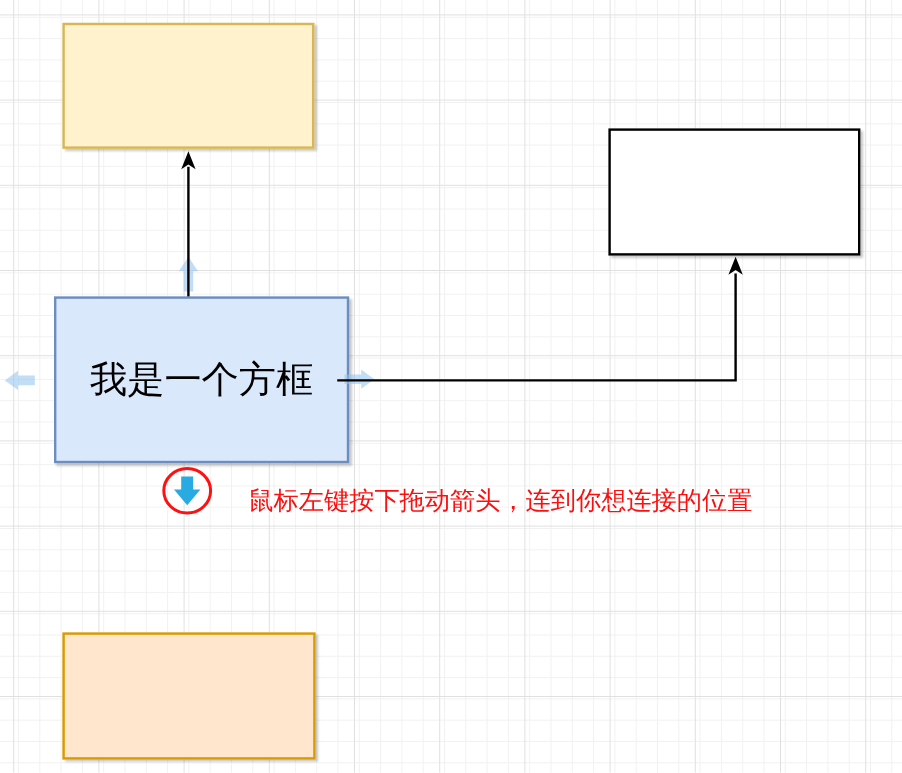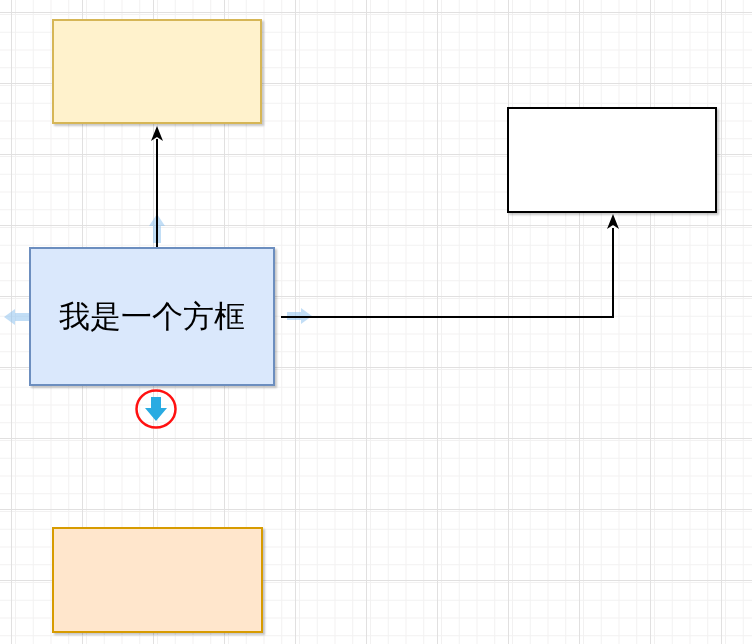--- a/index.html
+++ b/index.html
@@ -27,21 +27,21 @@
     position: absolute;
     box-sizing: border-box;
     border: 2px solid #000;
     box-shadow: 2px 2px 2px rgba(0,0,0,0.22);
     display: flex;
     align-items: center;
     justify-content: center;
   }
   .node-yellow { left: 52px;  top: 19px;  width: 210px; height: 105px; }
   .node-white  { left: 507px; top: 107px; width: 210px; height: 106px; }
-  .node-blue   { left: 29px;  top: 247px; width: 246px; height: 139px; }
+  .node-blue   { left: 45px;  top: 247px; width: 246px; height: 139px; }
   .node-orange { left: 52px;  top: 527px; width: 211px; height: 106px; }
   .node-label {
     font-size: 31px;
     line-height: 1.2;
     text-align: center;
     white-space: nowrap;
   }
   .overlay {
     position: absolute;
     left: 0; top: 0;
@@ -100,14 +100,15 @@
       <path d="M281,317 L613,317 L613,228" fill="none" stroke-width="2" stroke="#000000"></path>
       <polygon points="613,214 619,229 613,225 607,229" fill="#000000"></polygon>
     </g>
 
     <g>
       <polygon points="151,397 161,397 161,408 167,408 156,421 145,408 151,408" fill="#29abe2"></polygon>
     </g>
     <ellipse cx="156" cy="409" rx="19.5" ry="18.5" fill="none" stroke-width="2.5" stroke="#ff1111"></ellipse>
   </svg>
 
+  <div class="annotation-text" style="color: rgb(251, 15, 15);">鼠标左键按下拖动箭头，连到你想连接的位置</div>
 
 </div>
 
 </body></html>

